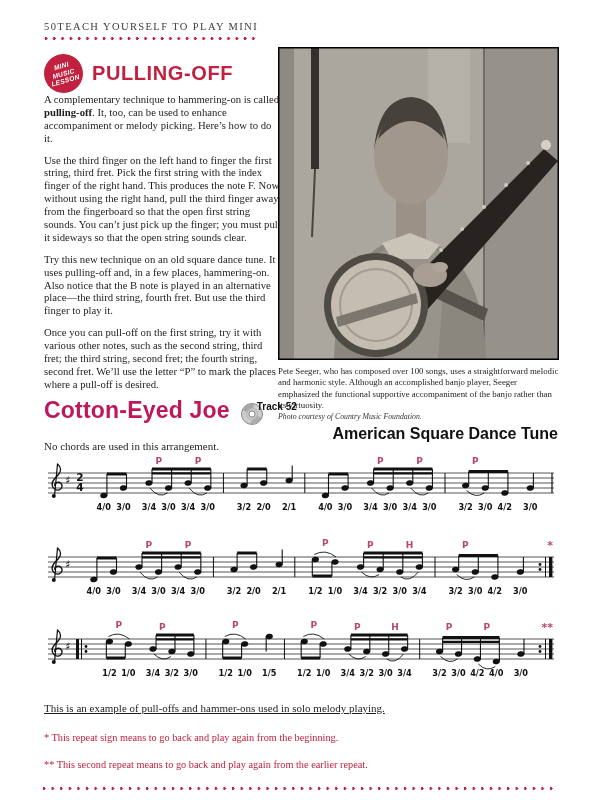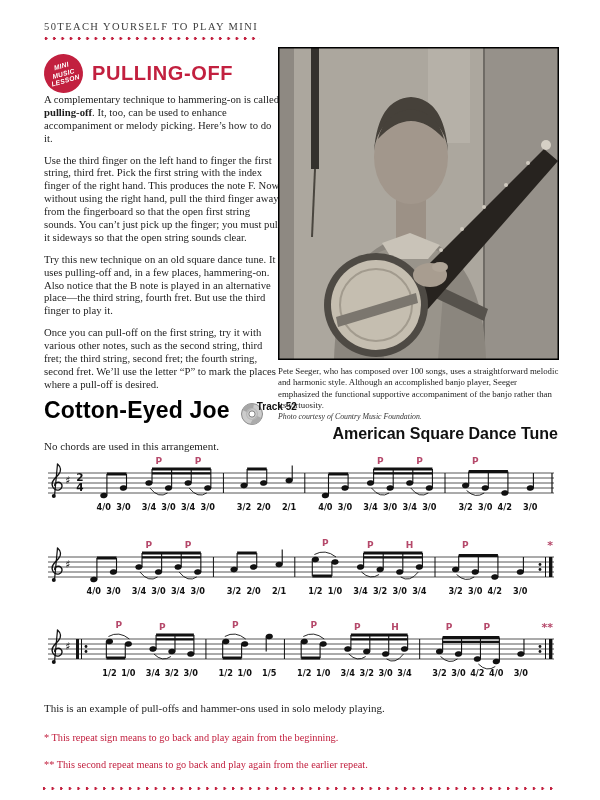--- a/index.html
+++ b/index.html
@@ -46,35 +46,35 @@
   
   .photo { top:47px; left:278px; width:281px; height:313px; }
   .photo svg { display:block; }
   .caption { top:366px; left:278px; width:282px; font-size:8.8px; line-height:1.28; color:#1d1d1d; }
   .credit { font-style:italic; font-size:7.8px; color:#333; margin-top:1px; }
 
   
   .song-row { top:397px; left:44px; display:flex; align-items:flex-start; gap:10px; }
   .song-title {
     font-family:"Liberation Sans", sans-serif; font-weight:600; font-size:23px;
-    color:#000000; letter-spacing:.2px;
+    color:#be185d; letter-spacing:.2px;
   }
   .cd-wrap { position:relative; width:88px; height:30px; margin-top:2px; }
   .cd-wrap svg { position:absolute; left:0; top:3px; }
   .track-label {
     position:absolute; left:17px; top:2px; font-family:"Liberation Sans", sans-serif;
     font-weight:bold; font-size:10px; color:#111;
   }
   .genre { top:425px; left:44px; width:514px; text-align:right;
     font-family:"Liberation Sans", sans-serif; font-weight:bold; font-size:16px; color:#111; }
   .arr-note { top:440px; left:44px; font-size:11px; color:#1d1d1d; }
 
   
   .staff-wrap { left:40px; width:520px; height:64px; }
-  .closing { top:702px; left:44px; font-size:11px; color:#1d1d1d; }
+  .closing { top:702px; left:44px; font-size:11px; color:#1d1d1d;text-decoration:underline; }
   .footnote { left:44px; font-size:10.3px; color:#c2203f; }
 </style>
 </head>
 <body>
 
 <div class="abs pg-header">
   <span class="num">50</span><span>TEACH YOURSELF TO PLAY MINI</span>
 </div>
 <div class="abs dotted-rule"></div>
 

